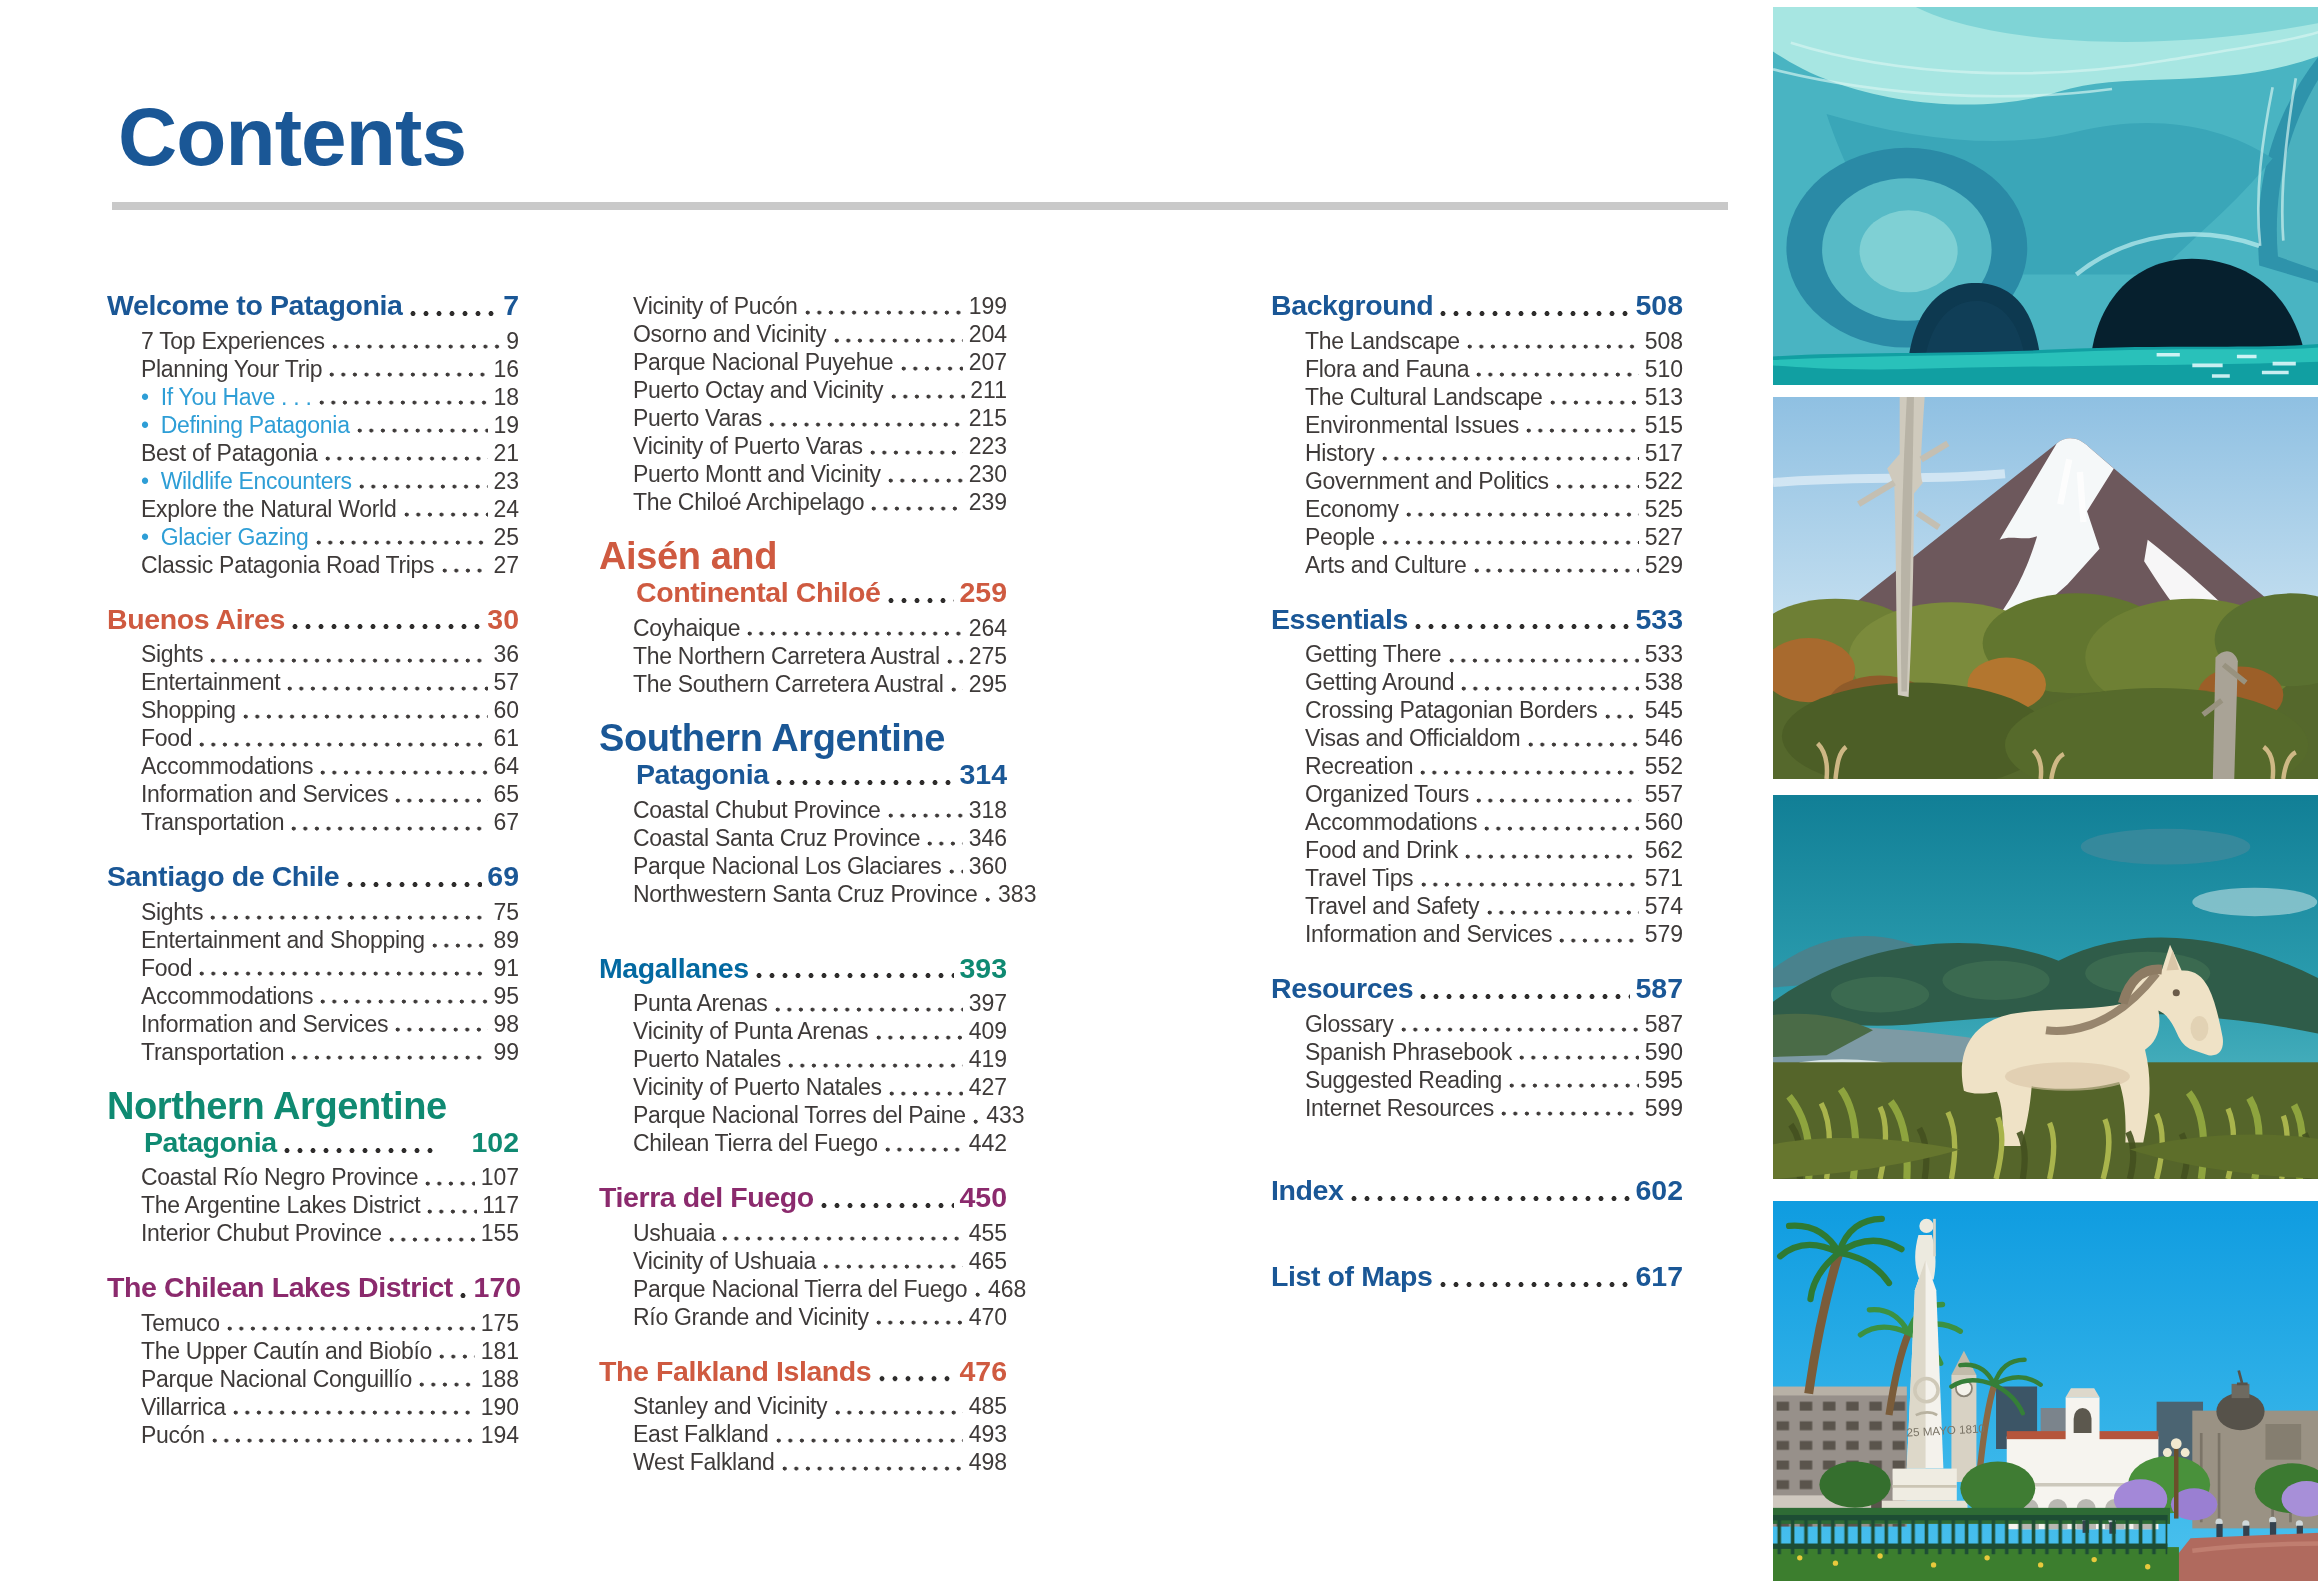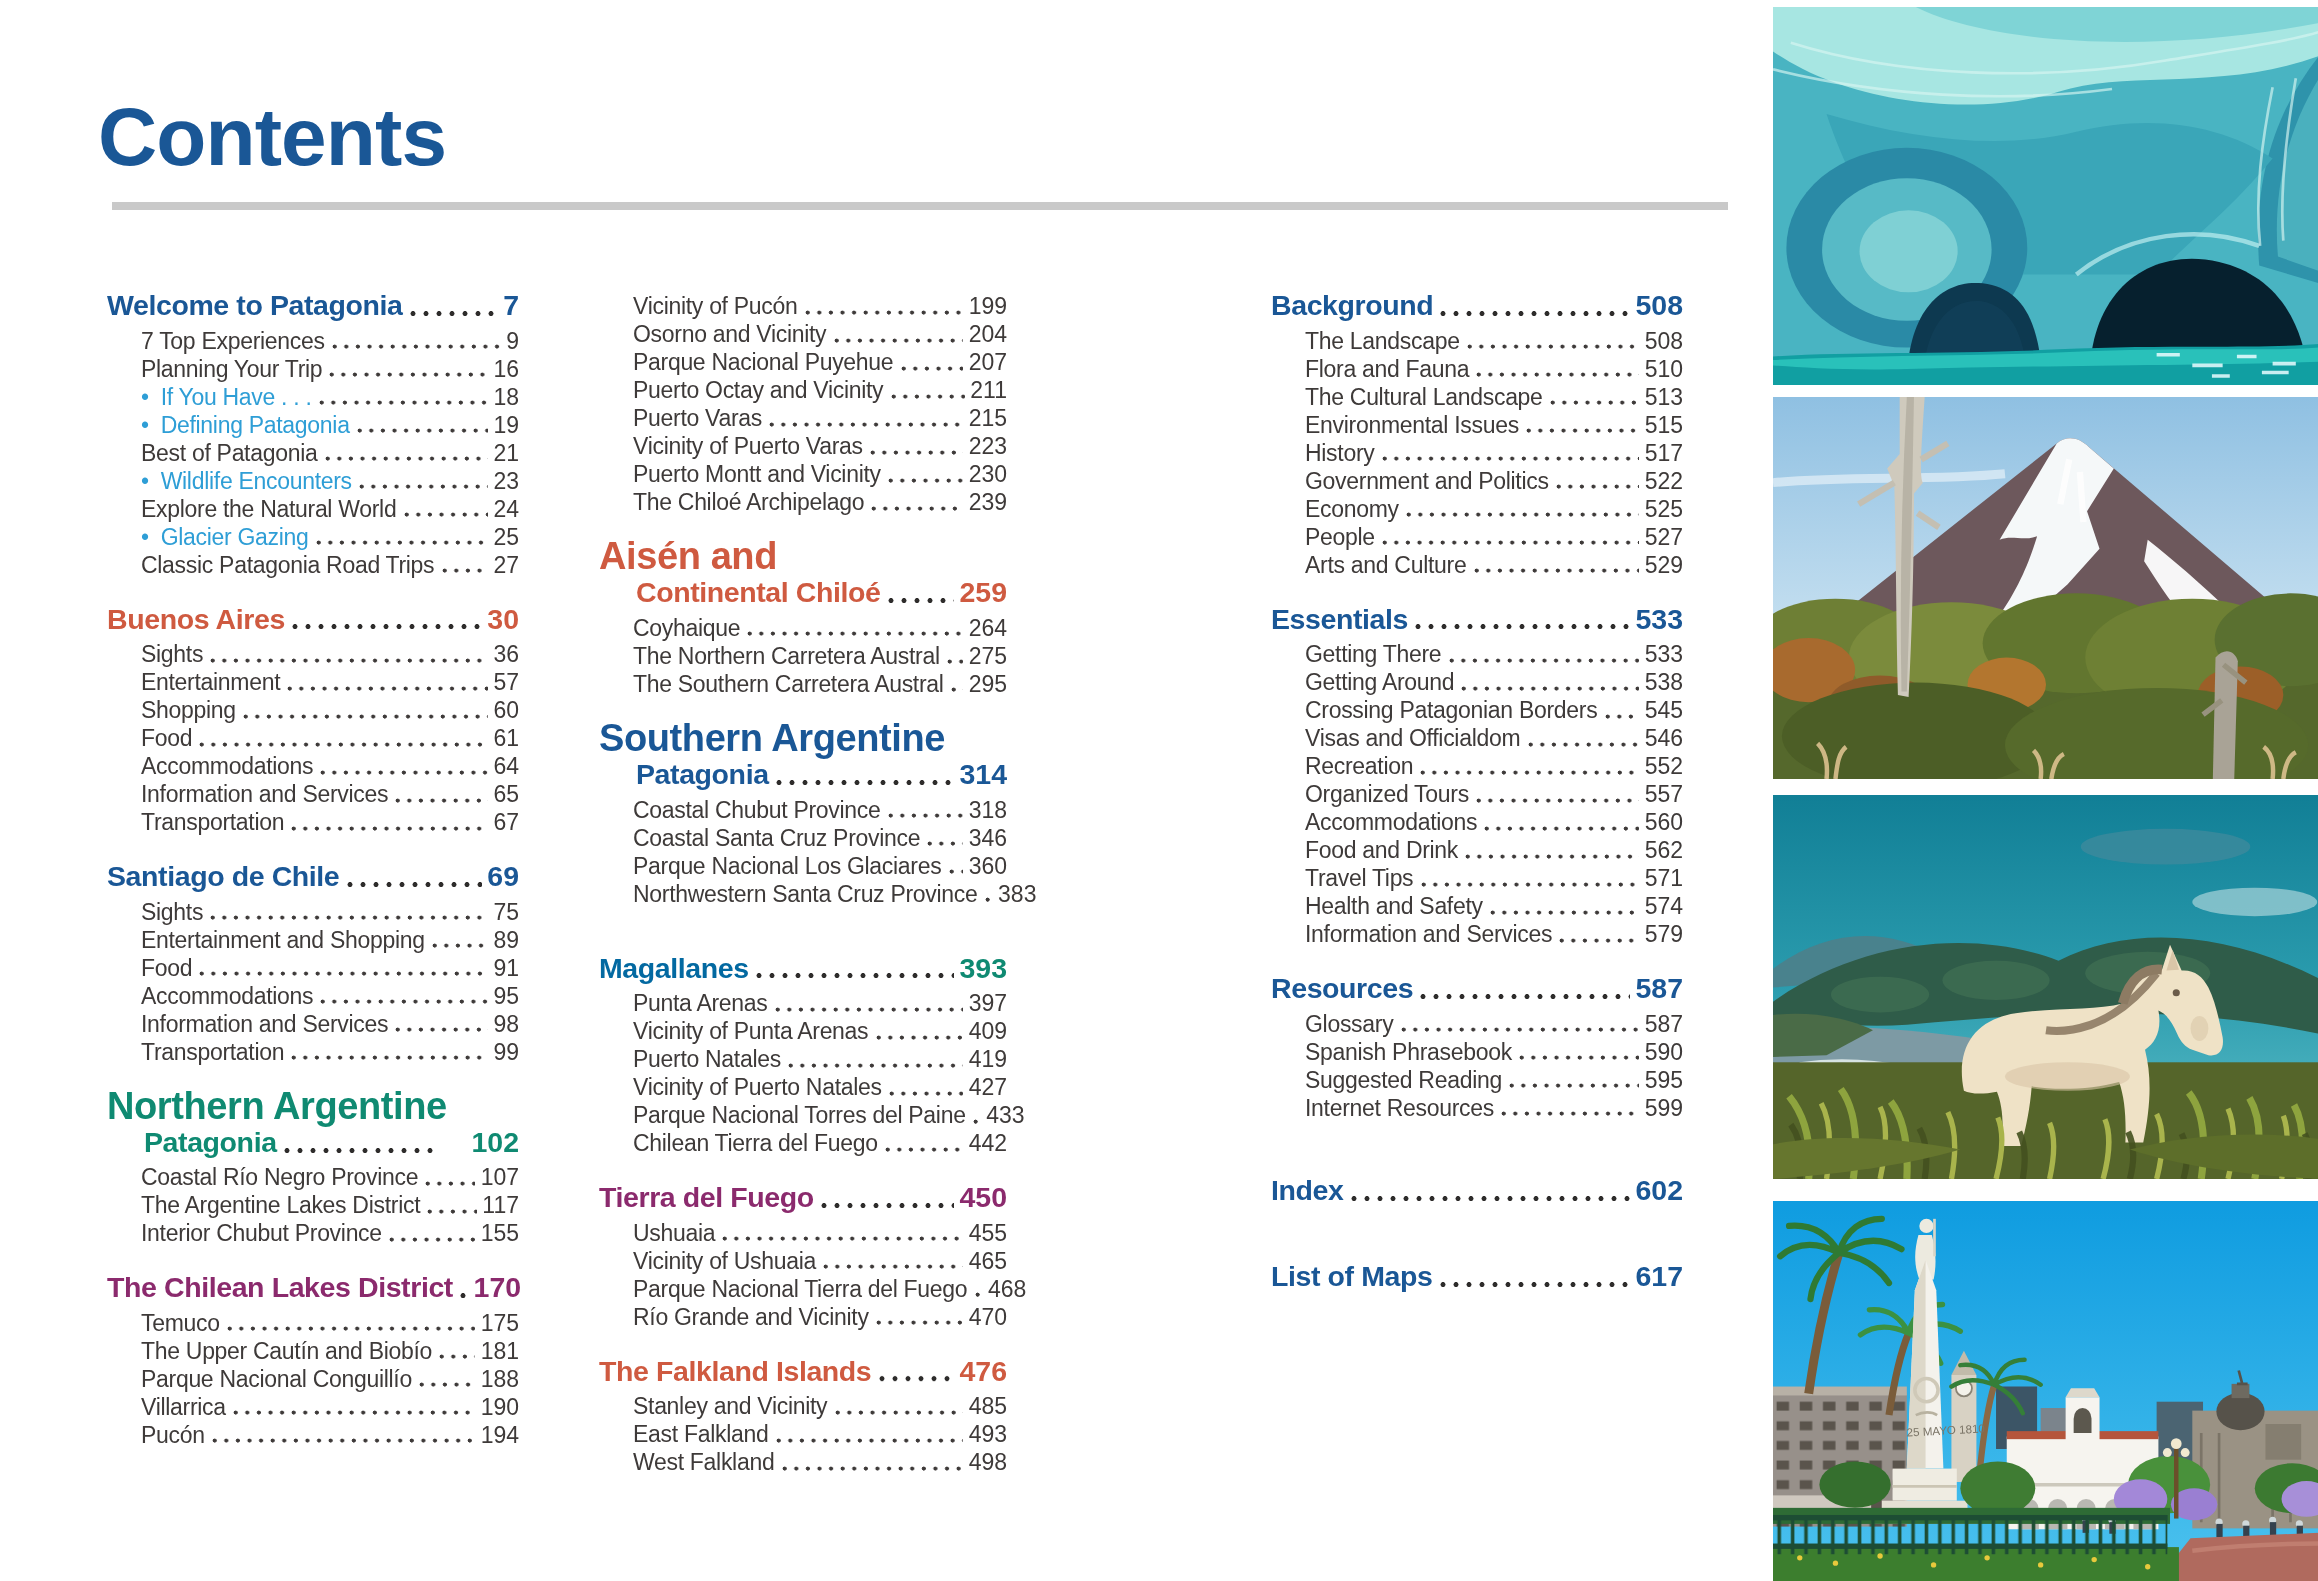--- a/index.html
+++ b/index.html
@@ -2,21 +2,21 @@
 <html style="--heading-blue: #1a5796; --subitem-blue: #2e9ed6; --text: #3e3a39;font-size:14.3px"><head>
 <meta charset="utf-8">
 <style>
   html,body{margin:0;padding:0;background:#ffffff;}
   body{
     position:relative;width:2319px;height:1581px;overflow:hidden;
     font-family:"Liberation Sans", sans-serif;
     --heading-blue:#1a5796; --subitem-blue:#2e9ed6; --text:#3e3a39;
   }
   .page-title{
-    position:absolute;left:98px;top:96px;margin:0;
+    position:absolute;left:118px;top:96px;margin:0;
     font-size:82px;font-weight:700;letter-spacing:-0.9px;line-height:1;
     color:var(--heading-blue);
   }
   .title-rule{
     position:absolute;left:112px;top:202px;width:1616px;height:8px;
     background:#c9c9c9;
   }
   .toc-col{position:absolute;top:287px;}
   #col-0{left:107px;width:412px;}
   #col-1{left:599px;width:408px;}
@@ -558,21 +558,21 @@
           <span class="lbl">Food and Drink</span>
           <span class="lead"></span>
           <span class="pg">562</span>
         </div>
         <div class="row item">
           <span class="lbl">Travel Tips</span>
           <span class="lead"></span>
           <span class="pg">571</span>
         </div>
         <div class="row item">
-          <span class="lbl">Health and Safety</span>
+          <span class="lbl">Travel and Safety</span>
           <span class="lead"></span>
           <span class="pg">574</span>
         </div>
         <div class="row item">
           <span class="lbl">Information and Services</span>
           <span class="lead"></span>
           <span class="pg">579</span>
         </div>
       </div>
     </section>

